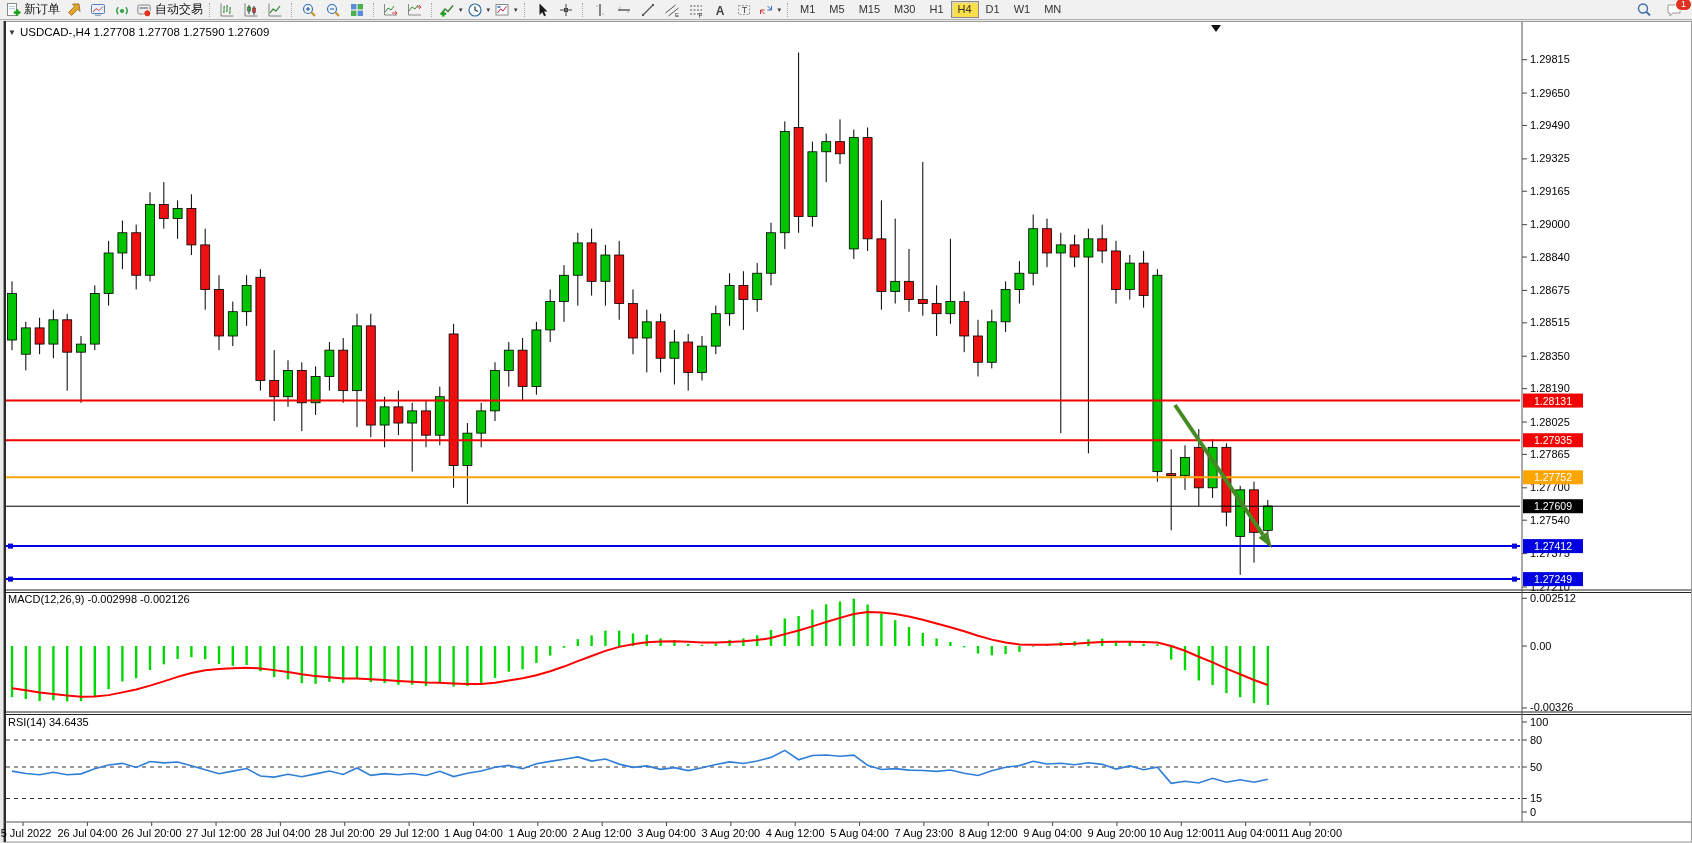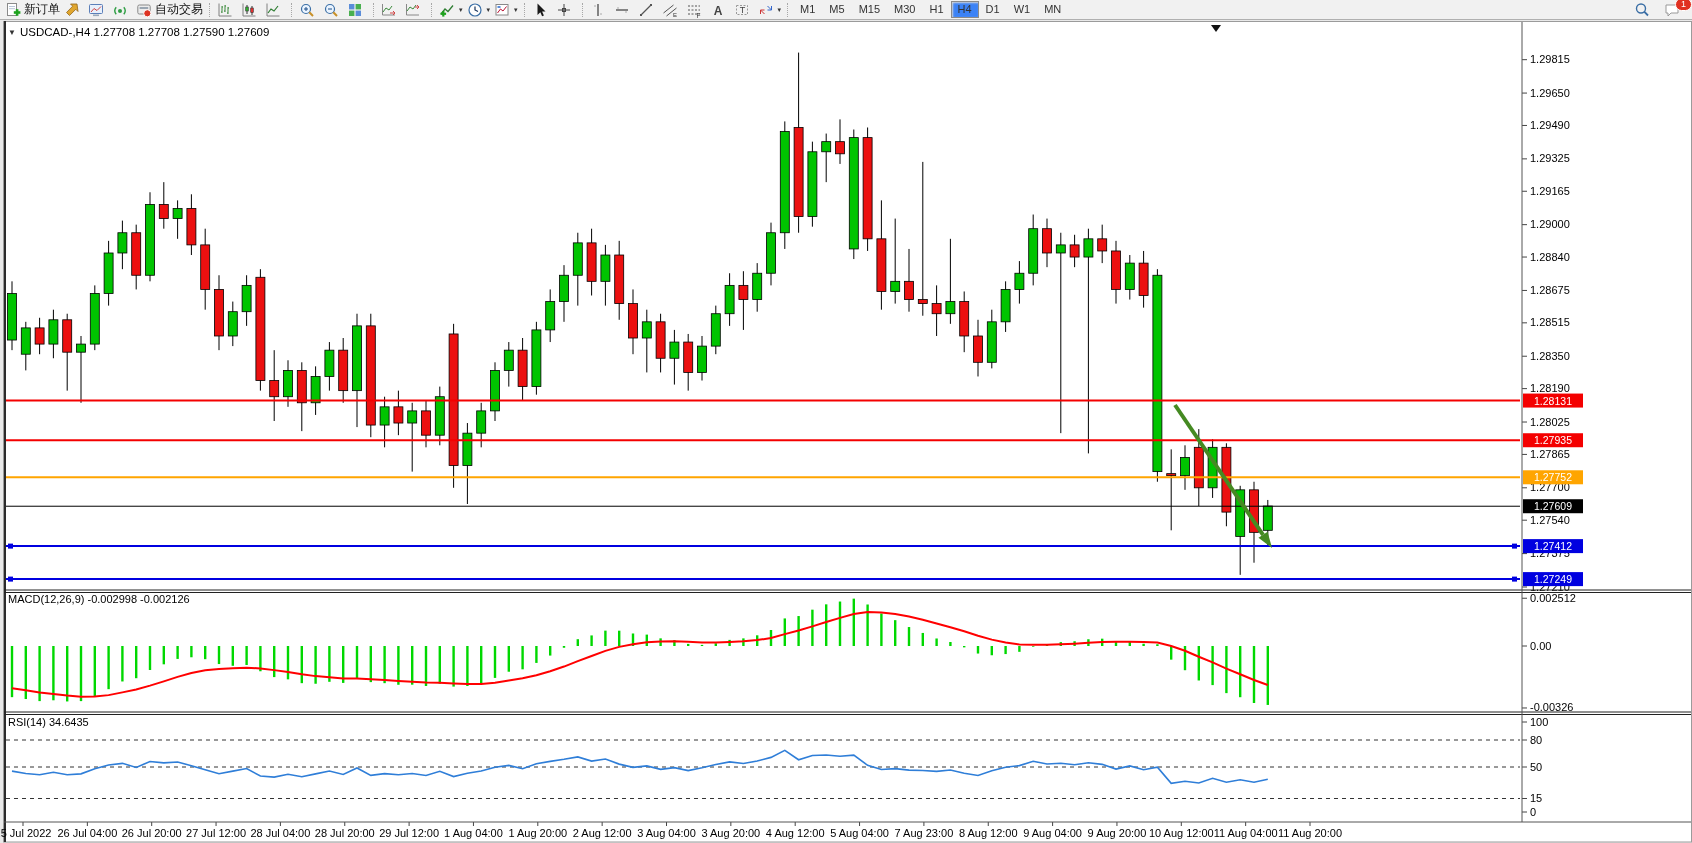--- a/index.html
+++ b/index.html
@@ -1,28 +1,28 @@
 <!DOCTYPE html>
 <html><head>
 <meta charset="utf-8">
 <style>
   html,body{margin:0;padding:0;width:1692px;height:843px;background:#e9e9e9;
     font-family:"Liberation Sans",sans-serif;overflow:hidden;position:relative}
   .toolbar{position:absolute;left:0;top:0;width:1692px;height:20px;background:#f1f1f1;
     border-bottom:1px solid #b0b0b0;display:flex;align-items:center;padding-left:3px;box-sizing:border-box}
-  .tb-btn{height:18px;min-width:20px;display:flex;align-items:center;
+  .tb-btn{height:18px;min-width:20px;display:flex;align-items:center;justify-content:center;
     gap:3px;padding:0 2px;cursor:default;flex:0 0 auto}
   .tb-icon{width:16px;height:16px;display:inline-block}
   .tb-icon svg{width:16px;height:16px;display:block}
   .tb-label{font-size:12px;color:#111;white-space:nowrap}
   .caret{font-size:7px;color:#333;margin-left:1px}
   .sep{width:1px;height:14px;border-left:1px dotted #a8a8a8;margin:0 4px;flex:0 0 auto}
   .tf-btn{font-size:11px;color:#333;padding:0 6px;height:15px;line-height:15px;flex:0 0 auto;
     border:1px solid transparent}
-  .tf-active{background:#3b82f6;border:1px solid #8a8a8a;box-shadow:inset 1px 1px 2px #d6d6d6}
+  .tf-active{background:#fde047;border:1px solid #8a8a8a;box-shadow:inset 1px 1px 2px #d6d6d6}
   .tb-right{margin-left:auto;display:flex;align-items:center;margin-right:6px;gap:6px}
   .chat-wrap{position:relative}
   .chat-badge{position:absolute;top:-3px;right:-6px;background:#e03020;color:#fff;
     border-radius:7px;font-size:9px;line-height:11px;min-width:11px;height:11px;
     text-align:center;padding:0 2px;border:1px solid #fff}
   #chart{position:absolute;left:0;top:21px}
   text{font-family:"Liberation Sans",sans-serif}
 </style>
 </head>
 <body>

